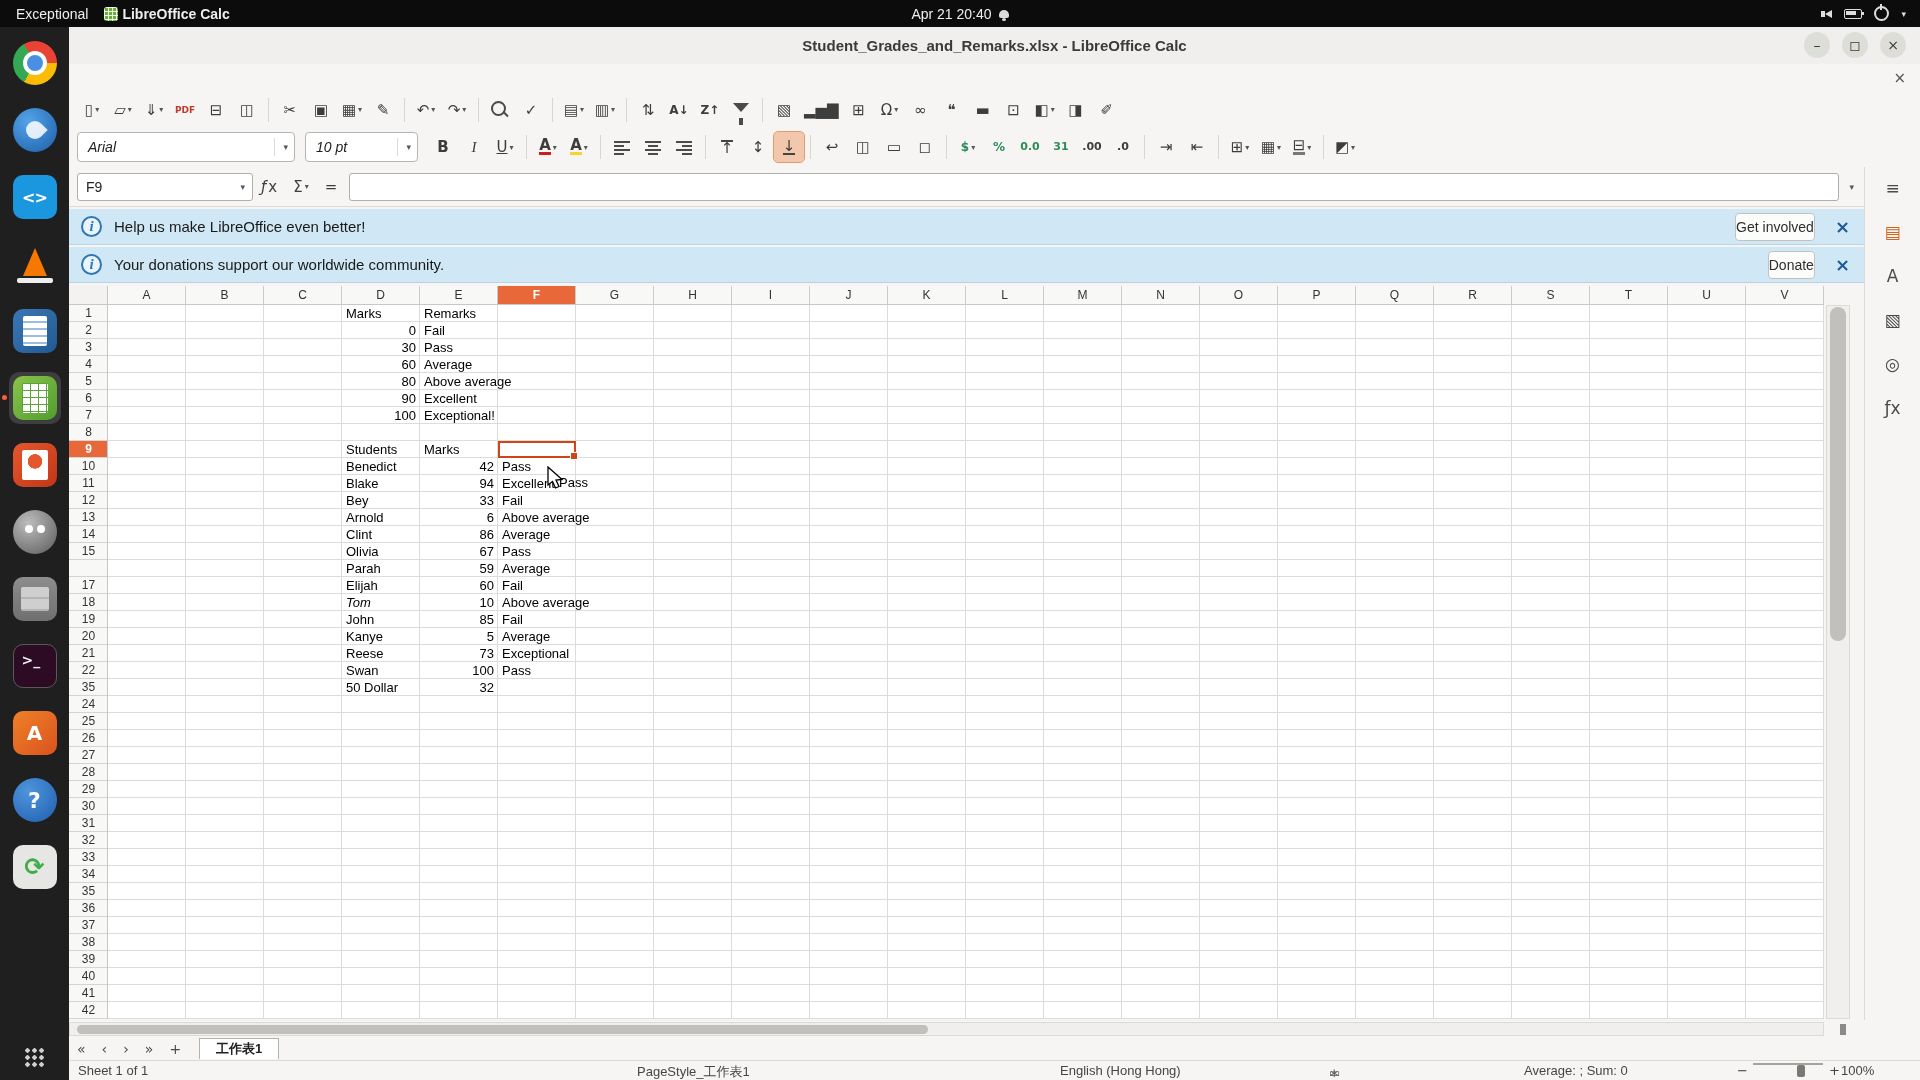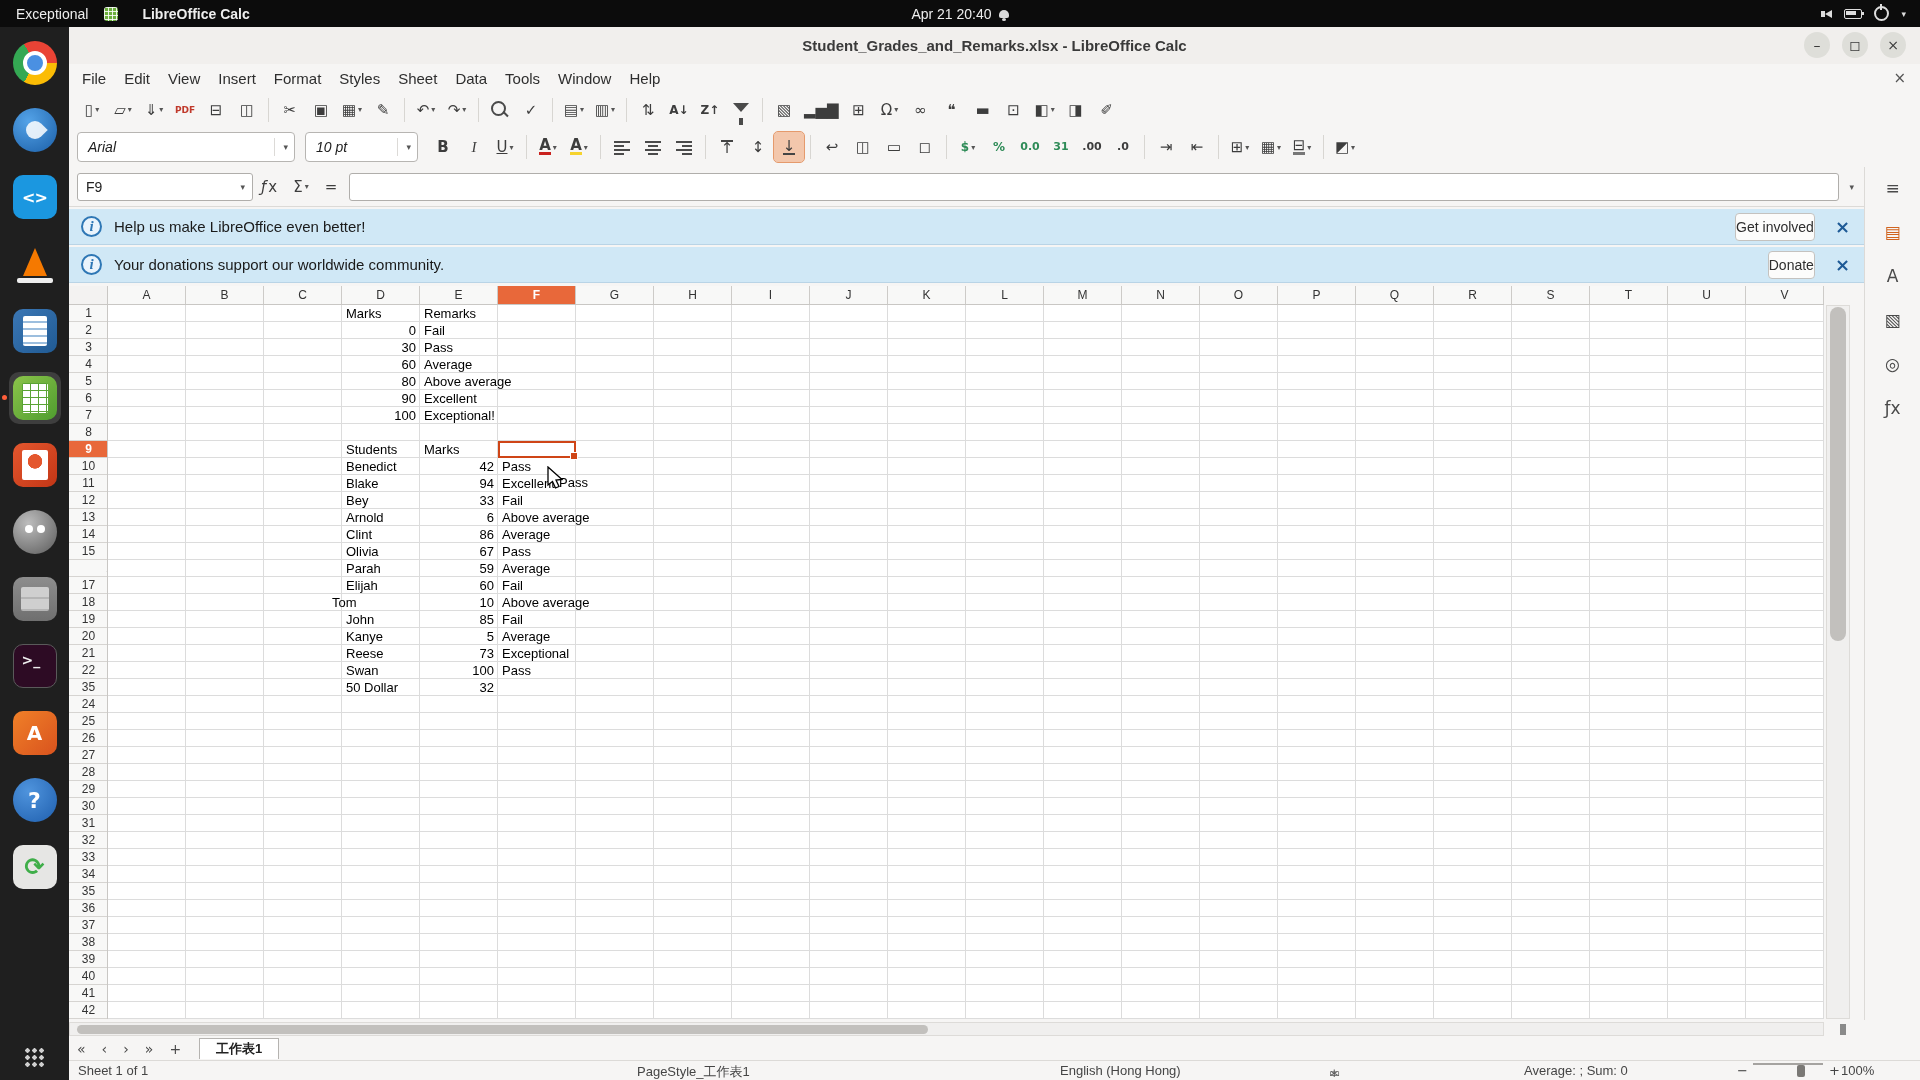--- a/index.html
+++ b/index.html
@@ -3,21 +3,21 @@
 <meta charset="utf-8">
 <style>
   html,body{margin:0;padding:0;width:1920px;height:1080px;overflow:hidden;
     font-family:"Liberation Sans",sans-serif;background:#2b2b2b;}
   #screen{position:relative;width:1920px;height:1080px;background:#f6f5f4;overflow:hidden;}
 
   
   #osbar{position:absolute;left:0;top:0;width:1920px;height:27px;background:#0c0c0c;
     color:#eee;display:flex;align-items:center;font-size:14px;z-index:50;}
   #osbar .activities{padding:0 16px;}
-  #osbar .os-app{display:flex;align-items:center;gap:24px;font-weight:600;}
+  #osbar .os-app{display:flex;align-items:center;gap:4px;font-weight:600;}
   .mini-calc{width:14px;height:14px;border-radius:3px;background:#6cae3d;display:inline-block;
     background-image:repeating-linear-gradient(to right,rgba(255,255,255,.85) 0 1px,transparent 1px 4px),
     repeating-linear-gradient(to bottom,rgba(255,255,255,.85) 0 1px,transparent 1px 4px);}
   #osbar .clock-wrap{position:absolute;left:0;right:0;display:flex;justify-content:center;gap:7px;align-items:center;pointer-events:none;}
   .bell{width:10px;height:8px;background:#ddd;border-radius:5px 5px 2px 2px;position:relative;display:inline-block;}
   .bell::after{content:"";position:absolute;left:3px;bottom:-3px;width:4px;height:3px;border-radius:50%;background:#ddd;}
   #osbar .tray{margin-left:auto;display:flex;align-items:center;gap:12px;padding-right:14px;z-index:2;}
   .spk{width:0;height:0;border-top:4px solid transparent;border-bottom:4px solid transparent;
     border-right:7px solid #ddd;position:relative;display:inline-block;}
   .spk::before{content:"";position:absolute;left:-4px;top:-3px;width:4px;height:6px;background:#ddd;}
@@ -279,33 +279,20 @@
   <div id="titlebar">
     <div class="win-title">Student_Grades_and_Remarks.xlsx - LibreOffice Calc</div>
     <div class="win-controls">
       <span class="winbtn">–</span>
       <span class="winbtn">◻</span>
       <span class="winbtn">×</span>
     </div>
   </div>
 
   <div id="menubar">
-    <div id="menu-items">
-        <div class="menu-item">File</div>
-        <div class="menu-item">Edit</div>
-        <div class="menu-item">View</div>
-        <div class="menu-item">Insert</div>
-        <div class="menu-item">Format</div>
-        <div class="menu-item">Styles</div>
-        <div class="menu-item">Sheet</div>
-        <div class="menu-item">Data</div>
-        <div class="menu-item">Tools</div>
-        <div class="menu-item">Window</div>
-        <div class="menu-item">Help</div>
-      </div>
     <span id="close-doc">×</span>
   </div>
 
   <div id="toolbar-main">
       <div class="tbtn">
         <span class="glyph">▯</span>
         <span class="dd">▾</span>
       </div>
       <div class="tbtn">
         <span class="glyph">▱</span>
@@ -657,21 +644,21 @@
       <div class="cell" style="top: 221px; left: 394px;">Average</div>
       <div class="cell" style="top: 238px; left: 238px;">Olivia</div>
       <div class="cell num" style="top: 238px; left: 312px; width: 74px;">67</div>
       <div class="cell" style="top: 238px; left: 394px;">Pass</div>
       <div class="cell" style="top: 255px; left: 238px;">Parah</div>
       <div class="cell num" style="top: 255px; left: 312px; width: 74px;">59</div>
       <div class="cell" style="top: 255px; left: 394px;">Average</div>
       <div class="cell" style="top: 272px; left: 238px;">Elijah</div>
       <div class="cell num" style="top: 272px; left: 312px; width: 74px;">60</div>
       <div class="cell" style="top: 272px; left: 394px;">Fail</div>
-      <div class="cell" style="top: 289px; left: 224px;">Tom</div>
+      <div class="cell" style="top: 289px; left: 238px; font-style: italic;">Tom</div>
       <div class="cell num" style="top: 289px; left: 312px; width: 74px;">10</div>
       <div class="cell" style="top: 289px; left: 394px;">Above average</div>
       <div class="cell" style="top: 306px; left: 238px;">John</div>
       <div class="cell num" style="top: 306px; left: 312px; width: 74px;">85</div>
       <div class="cell" style="top: 306px; left: 394px;">Fail</div>
       <div class="cell" style="top: 323px; left: 238px;">Kanye</div>
       <div class="cell num" style="top: 323px; left: 312px; width: 74px;">5</div>
       <div class="cell" style="top: 323px; left: 394px;">Average</div>
       <div class="cell" style="top: 340px; left: 238px;">Reese</div>
       <div class="cell num" style="top: 340px; left: 312px; width: 74px;">73</div>

